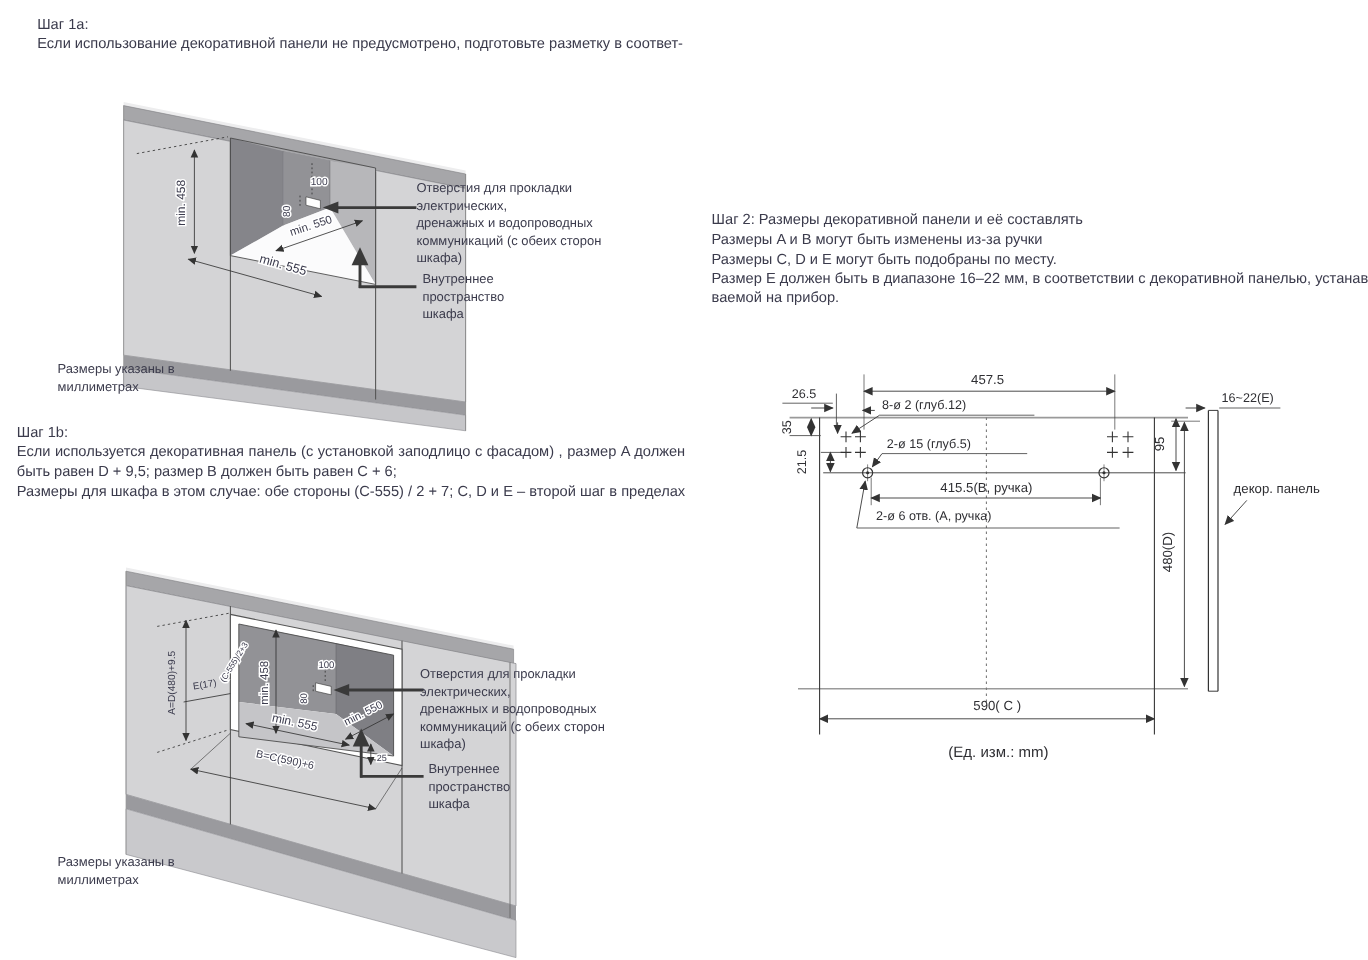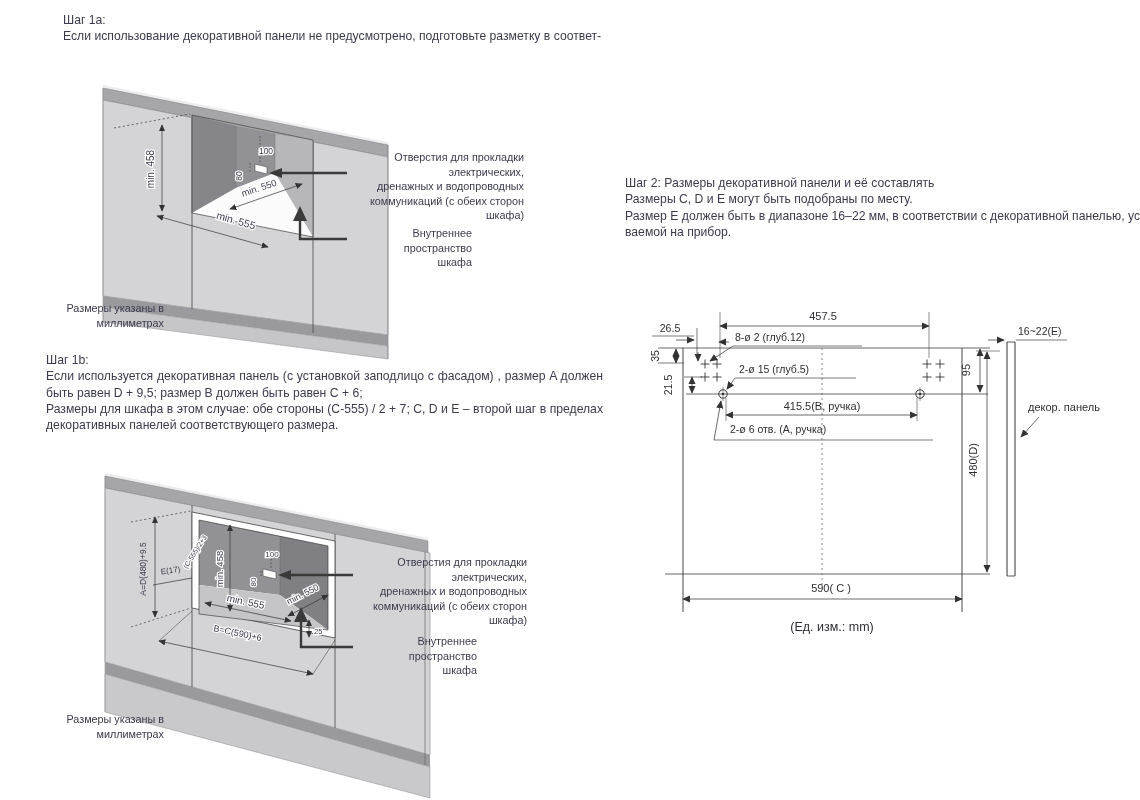--- a/index.html
+++ b/index.html
@@ -1,21 +1,21 @@
 <!DOCTYPE html>
 <html><head>
 <meta charset="utf-8">
 <style>
   html,body{margin:0;padding:0;background:#fff;}
   #page{position:relative;width:1140px;height:800px;background:#ffffff;overflow:hidden;
         font-family:"Liberation Sans",sans-serif;color:#3b3b4c;}
-  .tblock{position:absolute;font-size:12.2px;line-height:16.3px;color:#3b3b4c;margin-left:32px;}
+  .tblock{position:absolute;font-size:12.2px;line-height:16.3px;color:#3b3b4c;}
   .tblock div{white-space:nowrap;}
   .jst{text-align:justify;text-align-last:justify;white-space:normal !important;}
-  .lbl{position:absolute;font-size:10.8px;line-height:14.6px;color:#3b3b4c;text-align:right;}
+  .lbl{position:absolute;font-size:10.8px;line-height:14.6px;color:#3b3b4c;text-align:left;}
   svg{position:absolute;overflow:visible;}
   .dimtxt{fill:#3c3c4e;paint-order:stroke;stroke:#ffffff;stroke-width:2.4px;
           font-family:"Liberation Sans",sans-serif;}
   .dimplain{fill:#3c3c4e;font-family:"Liberation Sans",sans-serif;}
   .drwtxt{fill:#2f2f33;font-family:"Liberation Sans",sans-serif;}
 </style>
 </head>
 <body>
 
 <div id="page">
@@ -23,25 +23,25 @@
   <div class="tblock" style="left:31px;top:12px;width:560px;">
     <div>Шаг 1a:</div>
     <div>Если использование декоративной панели не предусмотрено, подготовьте разметку в соответ-</div>
   </div>
 
   <div class="tblock" style="left:14px;top:352px;width:557px;">
     <div>Шаг 1b:</div>
     <div class="jst">Если используется декоративная панель (с установкой заподлицо с фасадом) , размер A должен</div>
     <div>быть равен D + 9,5; размер B должен быть равен C + 6;</div>
     <div class="jst">Размеры для шкафа в этом случае: обе стороны (C-555) / 2 + 7; C, D и E – второй шаг в пределах</div>
-    <div>декоративных панелей соответствующего размера.</div>
   </div>
 
   <div class="tblock" style="left:593px;top:175px;width:548px;">
     <div>Шаг 2: Размеры декоративной панели и её составлять</div>
+    <div>Размеры A и B могут быть изменены из-за ручки</div>
     <div>Размеры C, D и E могут быть подобраны по месту.</div>
     <div>Размер E должен быть в диапазоне 16–22 мм, в соответствии с декоративной панелью, устанавли-</div>
     <div>ваемой на прибор.</div>
   </div>
 
   <svg style="left:100px;top:85px;" width="300" height="272" viewBox="0 0 300 272">
     <defs>
       <marker id="a1" viewBox="0 0 10 9" refX="9" refY="4.5" markerWidth="10" markerHeight="10" orient="auto-start-reverse">
           <path d="M0,0L10,4.5L0,9z" fill="#333"></path>
         </marker>

